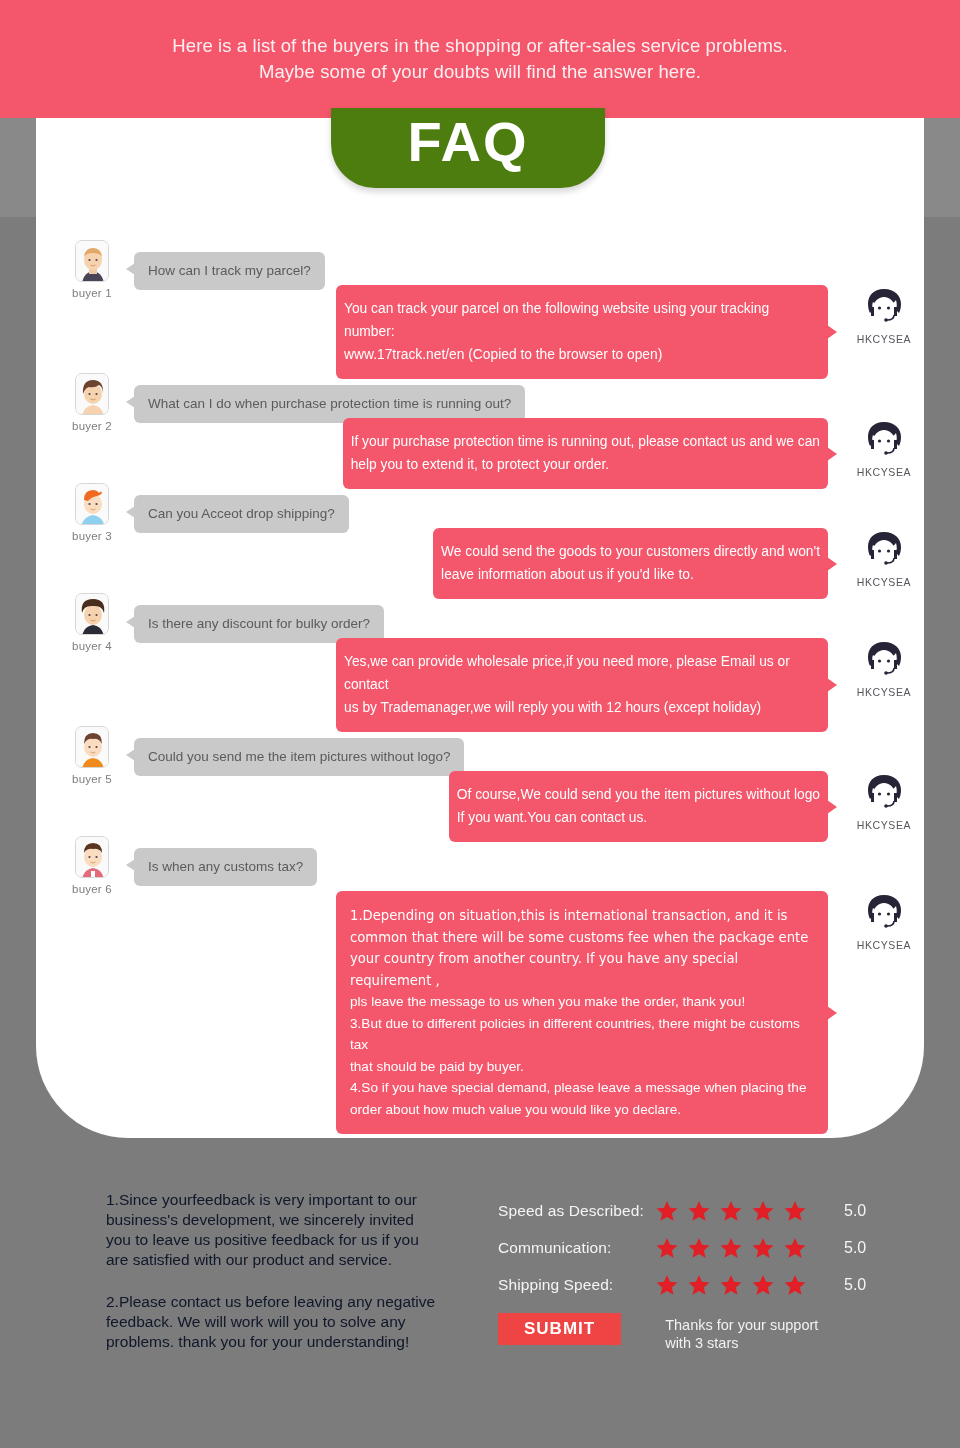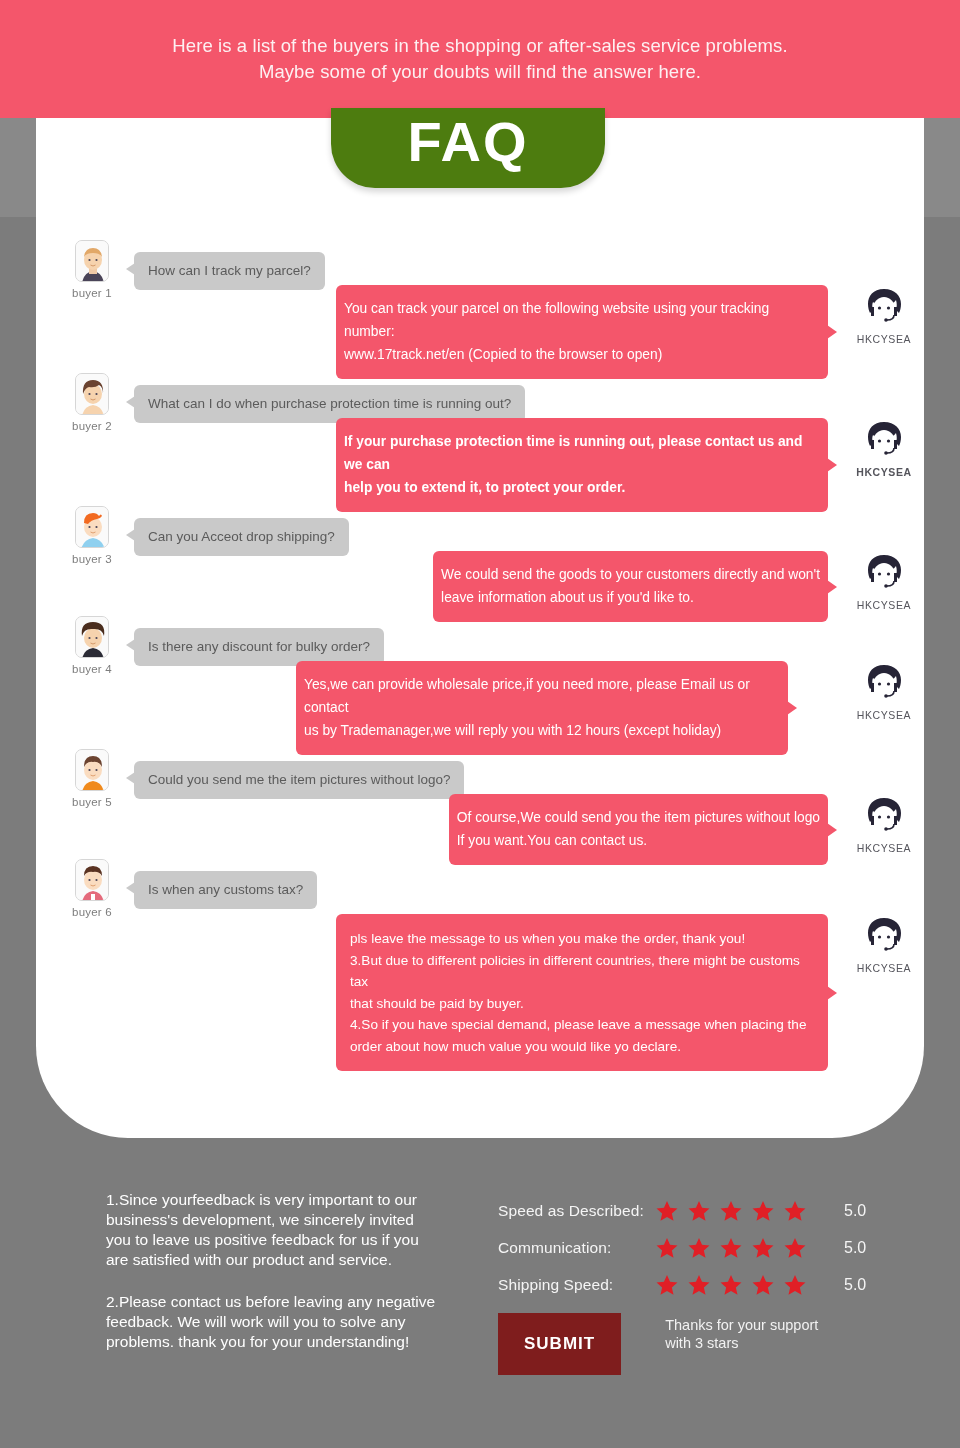--- a/index.html
+++ b/index.html
@@ -207,21 +207,21 @@
     width: 960px;
     z-index: 6;
     color: #ffffff;
   }
   .footer-left {
     position: absolute;
     top: 40px; left: 106px;
     width: 330px;
     font-size: 15.5px;
     line-height: 20px;
-    color: #ffffff;
+    color: #0f172a;
   }
   .footer-left p + p { margin-top: 22px; }
 
   .ratings {
     position: absolute;
     top: 42px; left: 498px;
     width: 400px;
   }
   .rating-row {
     display: flex;
@@ -242,26 +242,26 @@
     margin-left: 8px;
   }
 
   .submit-area {
     position: absolute;
     top: 163px; left: 498px;
     display: flex;
     align-items: flex-start;
   }
   .submit-button {
-    background: #7f1d1d;
+    background: #ef4444;
     color: #ffffff;
     font-size: 17px;
     font-weight: bold;
     letter-spacing: 1px;
-    padding: 21px 26px;
+    padding: 6px 26px;
     border: none;
     cursor: pointer;
     font-family: "Liberation Sans", sans-serif;
   }
   .thanks {
     margin-left: 44px;
     font-size: 14.5px;
     line-height: 18px;
     color: #f2f2f2;
     padding-top: 3px;
@@ -341,21 +341,21 @@
             <path d="M7 20 q-1-14 10-14 q11 0 10 14 q0-7-4-9 q-4 3-10 2 q-4 1-6 7z" fill="#6b4330"></path>
             <circle cx="13.5" cy="20" r="1.1" fill="#4a4458"></circle>
             <circle cx="20.5" cy="20" r="1.1" fill="#4a4458"></circle>
             <path d="M14.5 25 q2.5 2 5 0" stroke="#d49a6a" stroke-width="1" fill="none"></path>
           </svg>
         </div>
         <div class="avatar-name">buyer 2</div>
       </div>
       <div class="bubble bubble-q">What can I do when purchase protection time is running out?</div>
     </div>
-    <div class="a-line" style="margin-top:-14px;font-weight:bold;">
+    <div class="a-line" style="margin-top:-14px;">
       <div class="bubble bubble-a">
         <p>If  your purchase protection time is running out, please contact us and we can</p>
         <p>help you to extend it, to protect your order.</p>
       </div>
       <div class="agent-block">
         <div class="agent-avatar">
           <svg viewBox="0 0 48 48">
             <path d="M24 4 C13 4 8 11 8 19 c0 4 1 7 2 9 l3-3 c-1-3-1-6 0-8 3 3 9 5 14 4 4-1 7-3 9-6 1 3 1 7 0 10 l3 3 c1-2 2-5 2-9 C41 11 35 4 24 4z" fill="#262436"></path>
             <ellipse cx="24" cy="24" rx="11" ry="12" fill="#ffffff"></ellipse>
             <circle cx="19.5" cy="23" r="1.6" fill="#262436"></circle>
@@ -423,21 +423,21 @@
             <path d="M6 19 q-2-14 11-14 q13 0 11 14 q-2-8-11-7 q-9-1-11 7z" fill="#4a2d1d"></path>
             <circle cx="13.5" cy="21" r="1.1" fill="#4a4458"></circle>
             <circle cx="20.5" cy="21" r="1.1" fill="#4a4458"></circle>
             <path d="M14.5 26 q2.5 2 5 0" stroke="#d49a6a" stroke-width="1" fill="none"></path>
           </svg>
         </div>
         <div class="avatar-name">buyer 4</div>
       </div>
       <div class="bubble bubble-q">Is there any discount for bulky order?</div>
     </div>
-    <div class="a-line" style="margin-top:-14px;gap:40px;">
+    <div class="a-line" style="margin-top:-14px;">
       <div class="bubble bubble-a">
         <p>Yes,we can provide wholesale price,if you need more, please Email us or contact</p>
         <p>us by Trademanager,we will reply you with 12 hours (except holiday)</p>
       </div>
       <div class="agent-block">
         <div class="agent-avatar">
           <svg viewBox="0 0 48 48">
             <path d="M24 4 C13 4 8 11 8 19 c0 4 1 7 2 9 l3-3 c-1-3-1-6 0-8 3 3 9 5 14 4 4-1 7-3 9-6 1 3 1 7 0 10 l3 3 c1-2 2-5 2-9 C41 11 35 4 24 4z" fill="#262436"></path>
             <ellipse cx="24" cy="24" rx="11" ry="12" fill="#ffffff"></ellipse>
             <circle cx="19.5" cy="23" r="1.6" fill="#262436"></circle>
@@ -508,20 +508,21 @@
             <circle cx="20.5" cy="20" r="1.1" fill="#4a4458"></circle>
             <path d="M14.5 25 q2.5 2 5 0" stroke="#e0a070" stroke-width="1" fill="none"></path>
           </svg>
         </div>
         <div class="avatar-name">buyer 6</div>
       </div>
       <div class="bubble bubble-q">Is when any customs tax?</div>
     </div>
     <div class="a-line" style="margin-top:-4px;">
       <div class="bubble bubble-a big">
+        <p class="emph">1.Depending on situation,this is international transaction, and it is common that there will be some customs fee when the package ente your country from another country.   If you have any special requirement ,</p>
         <p>pls leave the message to us when you make the order, thank you!</p>
         <p>3.But due to different policies in different countries, there might be customs tax</p>
         <p> that should be paid by buyer.</p>
         <p>4.So if you have special demand, please leave a message when placing the</p>
         <p>order about how much value you would like yo declare.</p>
       </div>
       <div class="agent-block">
         <div class="agent-avatar">
           <svg viewBox="0 0 48 48">
             <path d="M24 4 C13 4 8 11 8 19 c0 4 1 7 2 9 l3-3 c-1-3-1-6 0-8 3 3 9 5 14 4 4-1 7-3 9-6 1 3 1 7 0 10 l3 3 c1-2 2-5 2-9 C41 11 35 4 24 4z" fill="#262436"></path>

